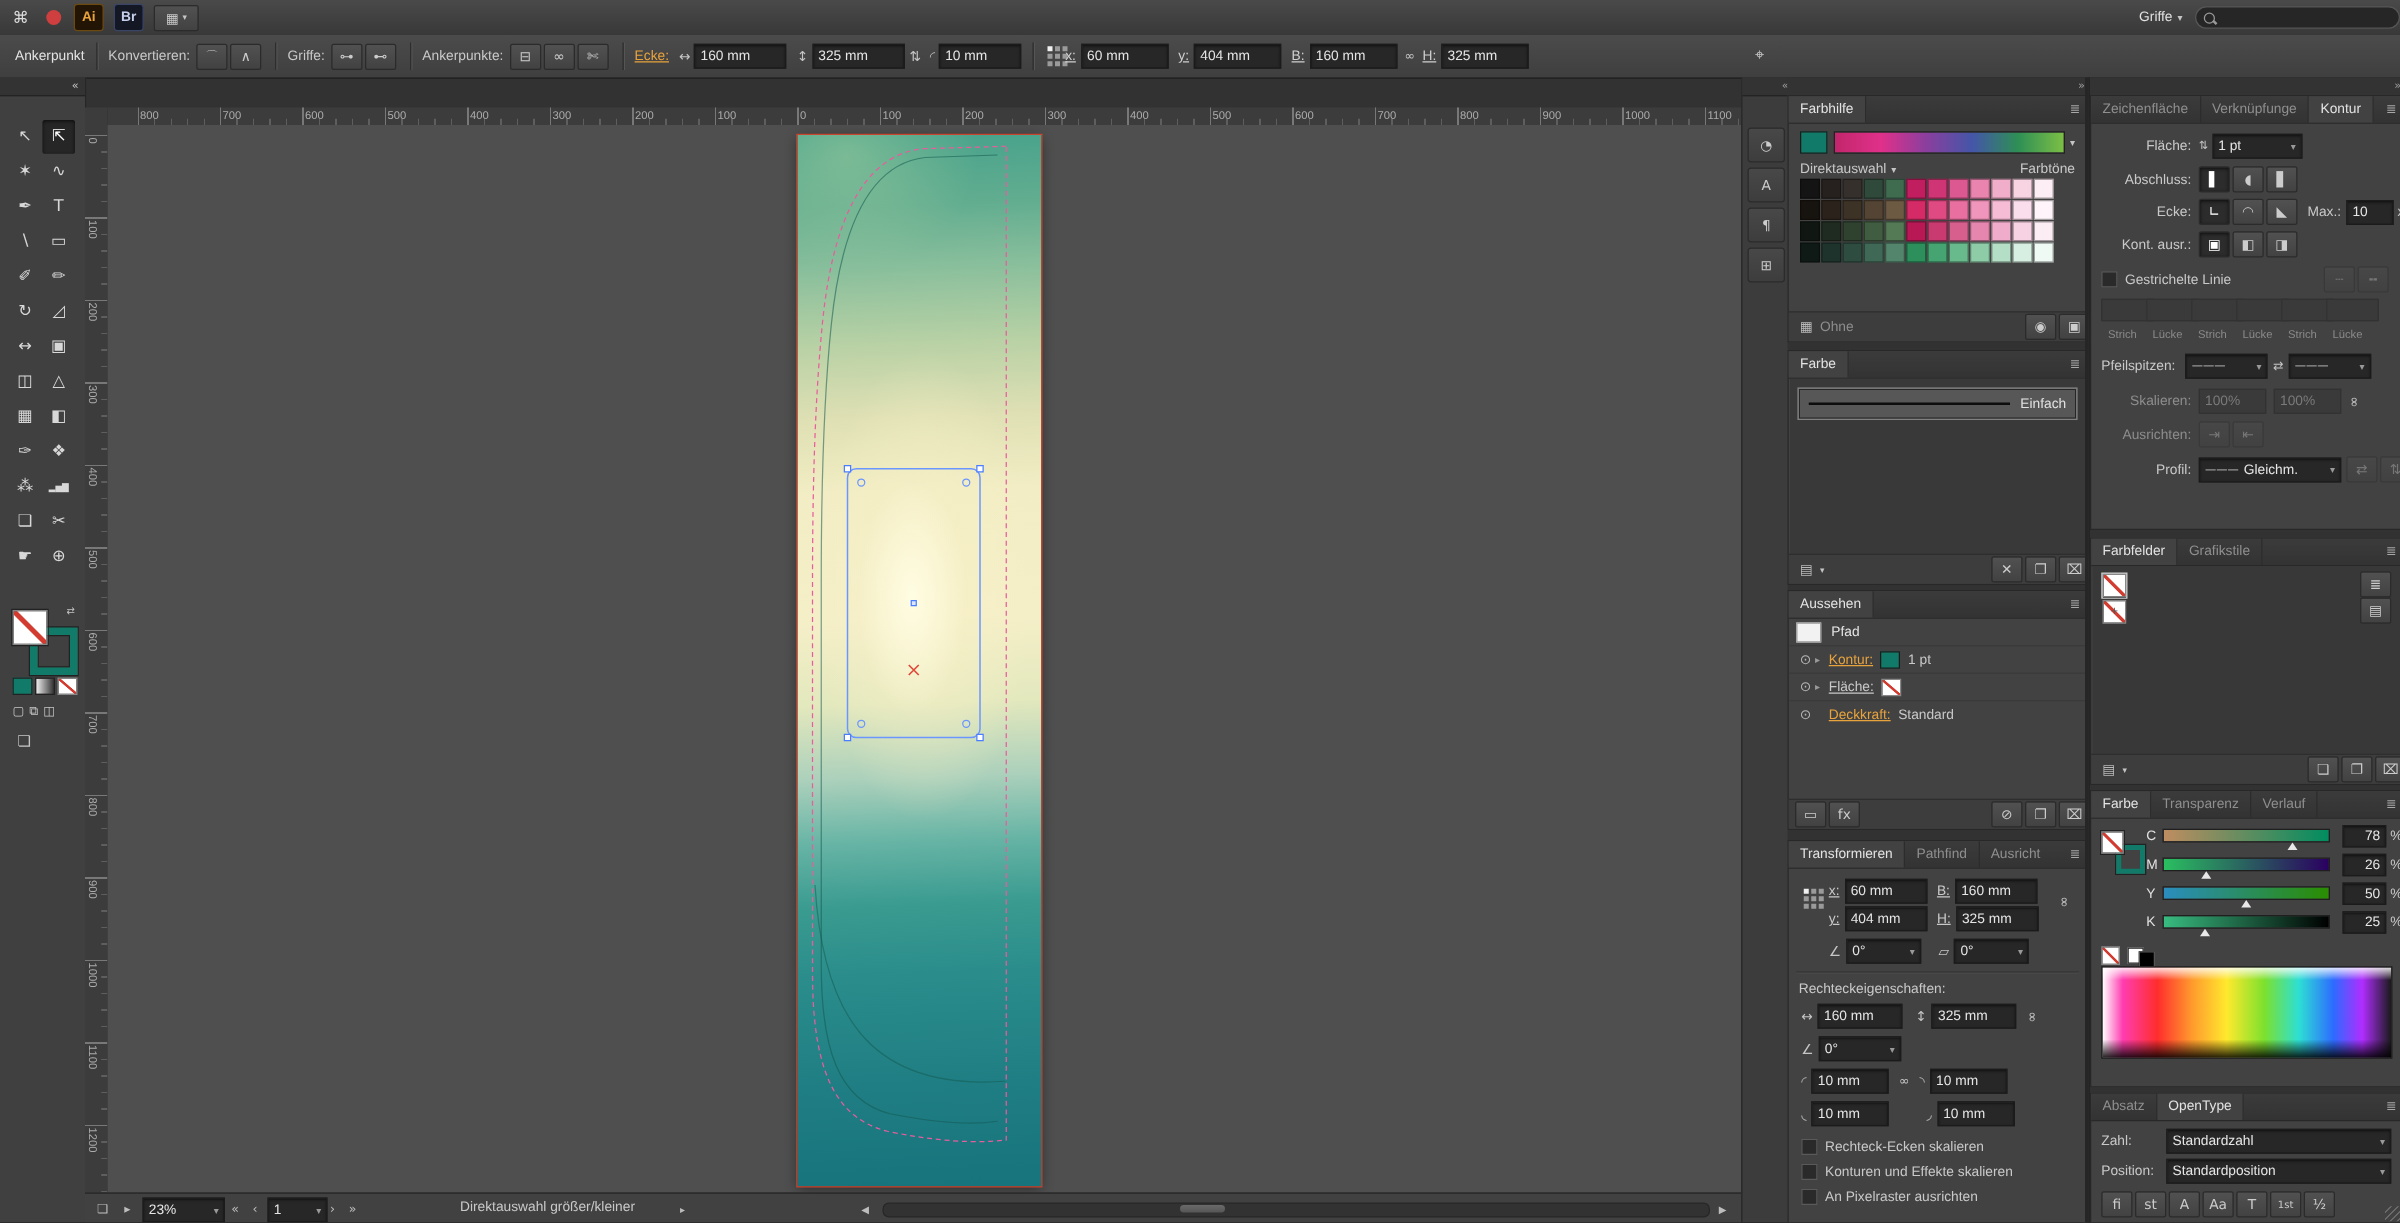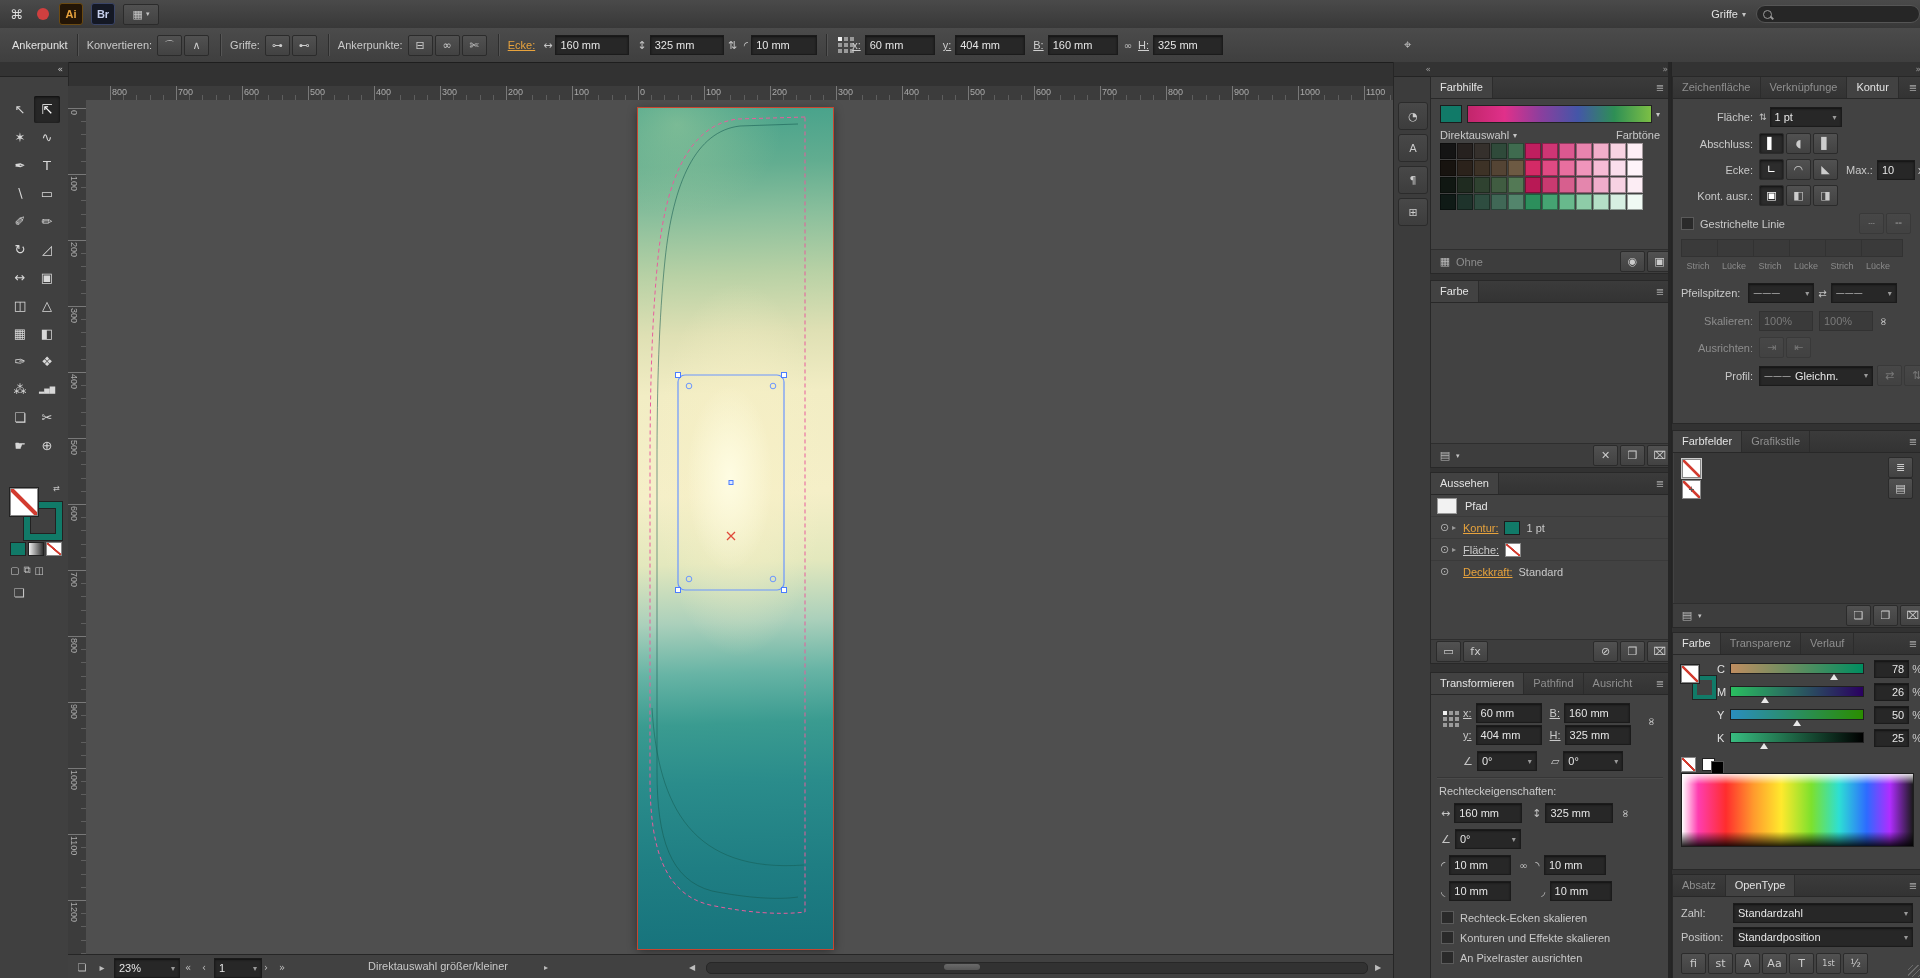--- a/index.html
+++ b/index.html
@@ -491,20 +491,26 @@
             </div>
           </span>
       </div>
     </div>
 
     <div class="panel" style="top:218px;height:186px">
       <div class="phead">
         <span class="ptab on">Farbe</span>
         <span class="pmenu">≣</span>
       </div>
+      <div style="position:absolute;top:22px;left:1px;right:1px;bottom:23px;background:#393939">
+        <div class="row" style="margin:7px 6px;height:24px;background:#575757;border:1px solid #818181;box-shadow:inset 0 0 0 1px #262626;padding:0 8px">
+          <span style="flex:1;height:2px;background:#0d0d0d"></span>
+          <span class="lbl" style="margin-left:8px;color:#e2e2e2">Einfach</span>
+        </div>
+      </div>
       <div class="pfoot">
         <span class="fico">▤</span>
         <span class="ico" style="font-size:7px">▾</span>
         <span style="flex:1"></span>
         <span class="row">
             <div class="ibtn">
               <span style="">✕</span>
             </div>
             <div class="ibtn">
               <span style="">❐</span>

